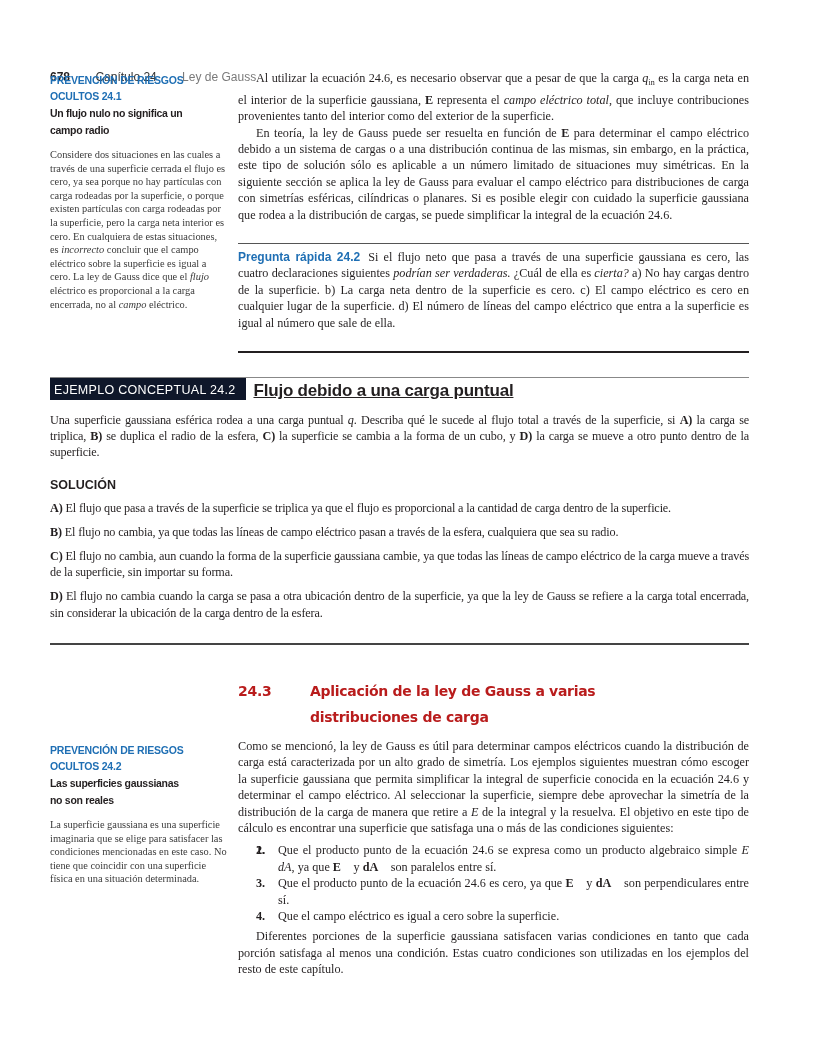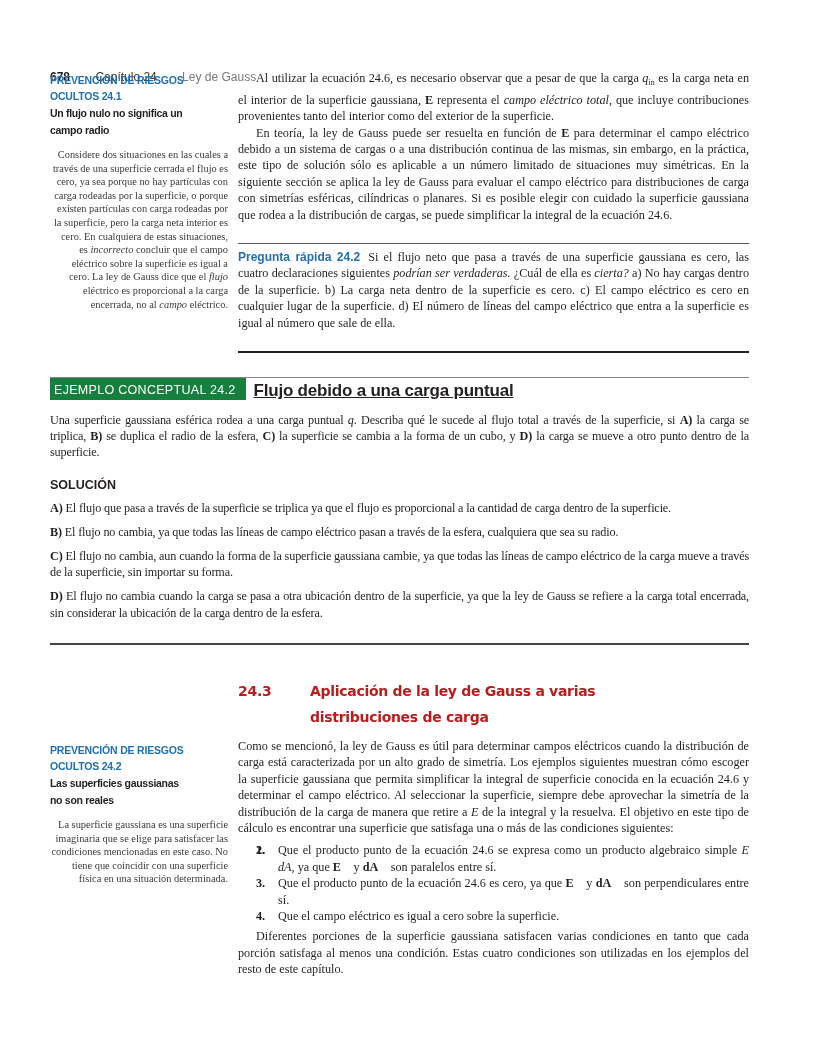--- a/index.html
+++ b/index.html
@@ -6,31 +6,31 @@
   body { width: 828px; height: 1063px; position: relative; overflow: hidden; color: #231f20; }
 
   .running-head { position: absolute; left: 50px; top: 38px; font-size: 12px; font-family: "Liberation Sans", sans-serif; margin-top: 32px; }
   .running-head .pg { font-weight: bold; color: #231f20; margin-right: 22px; }
   .running-head .chap { color: #333; margin-right: 22px; }
   .running-head .topic { color: #7a7a7a; }
 
   .margin-note { position: absolute; left: 50px; width: 178px; }
   .mn-label { font-family: "Liberation Sans", sans-serif; font-weight: bold; color: #1f6fb4; font-size: 10.5px; line-height: 16px; letter-spacing: -0.2px; }
   .mn-title { font-family: "Liberation Sans", sans-serif; font-weight: bold; color: #231f20; font-size: 10.5px; line-height: 17px; letter-spacing: -0.3px; margin-top: 1px; }
-  .mn-body { font-family: "Liberation Serif", serif; font-size: 10.4px; line-height: 13.6px; color: #3a3a3a; margin-top: 9px; text-align: right; }
+  .mn-body { font-family: "Liberation Serif", serif; font-size: 10.4px; line-height: 13.6px; color: #3a3a3a; margin-top: 9px; }
 
   .col { position: absolute; left: 238px; width: 511px; font-family: "Liberation Serif", serif; font-size: 12.2px; line-height: 16.4px; color: #231f20; text-align: justify; }
   .col p { margin: 0; text-indent: 18px; }
 
   .qq { position: absolute; left: 238px; top: 243px; width: 511px; border-top: 1px solid #555; border-bottom: 2px solid #231f20; padding: 5px 0 20px 0; font-family: "Liberation Serif", serif; font-size: 12.2px; line-height: 16.4px; text-align: justify; }
   .qq .qq-label { font-family: "Liberation Sans", sans-serif; font-weight: bold; color: #1f6fb4; font-size: 12px; margin-right: 8px; }
 
   .example { position: absolute; left: 50px; top: 377px; width: 699px; }
   .ex-head { border-top: 1px solid #888; display: flex; align-items: stretch; height: 22px; }
-  .ex-tag { background: #15803d; color: #fff; font-family: "Liberation Sans", sans-serif; font-size: 12.5px; letter-spacing: 0.3px; padding: 3px 10px 0 4px; line-height: 18px; }
+  .ex-tag { background: #0f172a; color: #fff; font-family: "Liberation Sans", sans-serif; font-size: 12.5px; letter-spacing: 0.3px; padding: 3px 10px 0 4px; line-height: 18px; }
   .ex-title { font-family: "Liberation Sans", sans-serif; font-weight: bold; font-size: 17px; padding: 4px 0 0 8px; line-height: 17px; letter-spacing: -0.2px; text-decoration: underline; }
   .ex-body { font-family: "Liberation Serif", serif; font-size: 12.2px; line-height: 16.2px; margin-top: 12px; text-align: justify; letter-spacing: -0.15px; }
   .sol-h { font-family: "Liberation Sans", sans-serif; font-weight: bold; font-size: 12.5px; margin-top: 17px; }
   .sol-p { font-family: "Liberation Serif", serif; font-size: 12.2px; line-height: 16.2px; margin-top: 8px; text-align: justify; letter-spacing: -0.15px; }
   .sol-p b { font-weight: bold; }
   .ex-rule { position: absolute; left: 50px; top: 643px; width: 699px; height: 0; border-top: 2px solid #444; }
 
   .sec-title { position: absolute; left: 238px; top: 678px; font-family: "DejaVu Sans", "Liberation Sans", sans-serif; font-weight: bold; color: #b91c1c; font-size: 14px; line-height: 26px; letter-spacing: -0.3px; }
   .sec-title .num { display: inline-block; width: 72px; }
   .sec-title .line2 { padding-left: 72px; }

